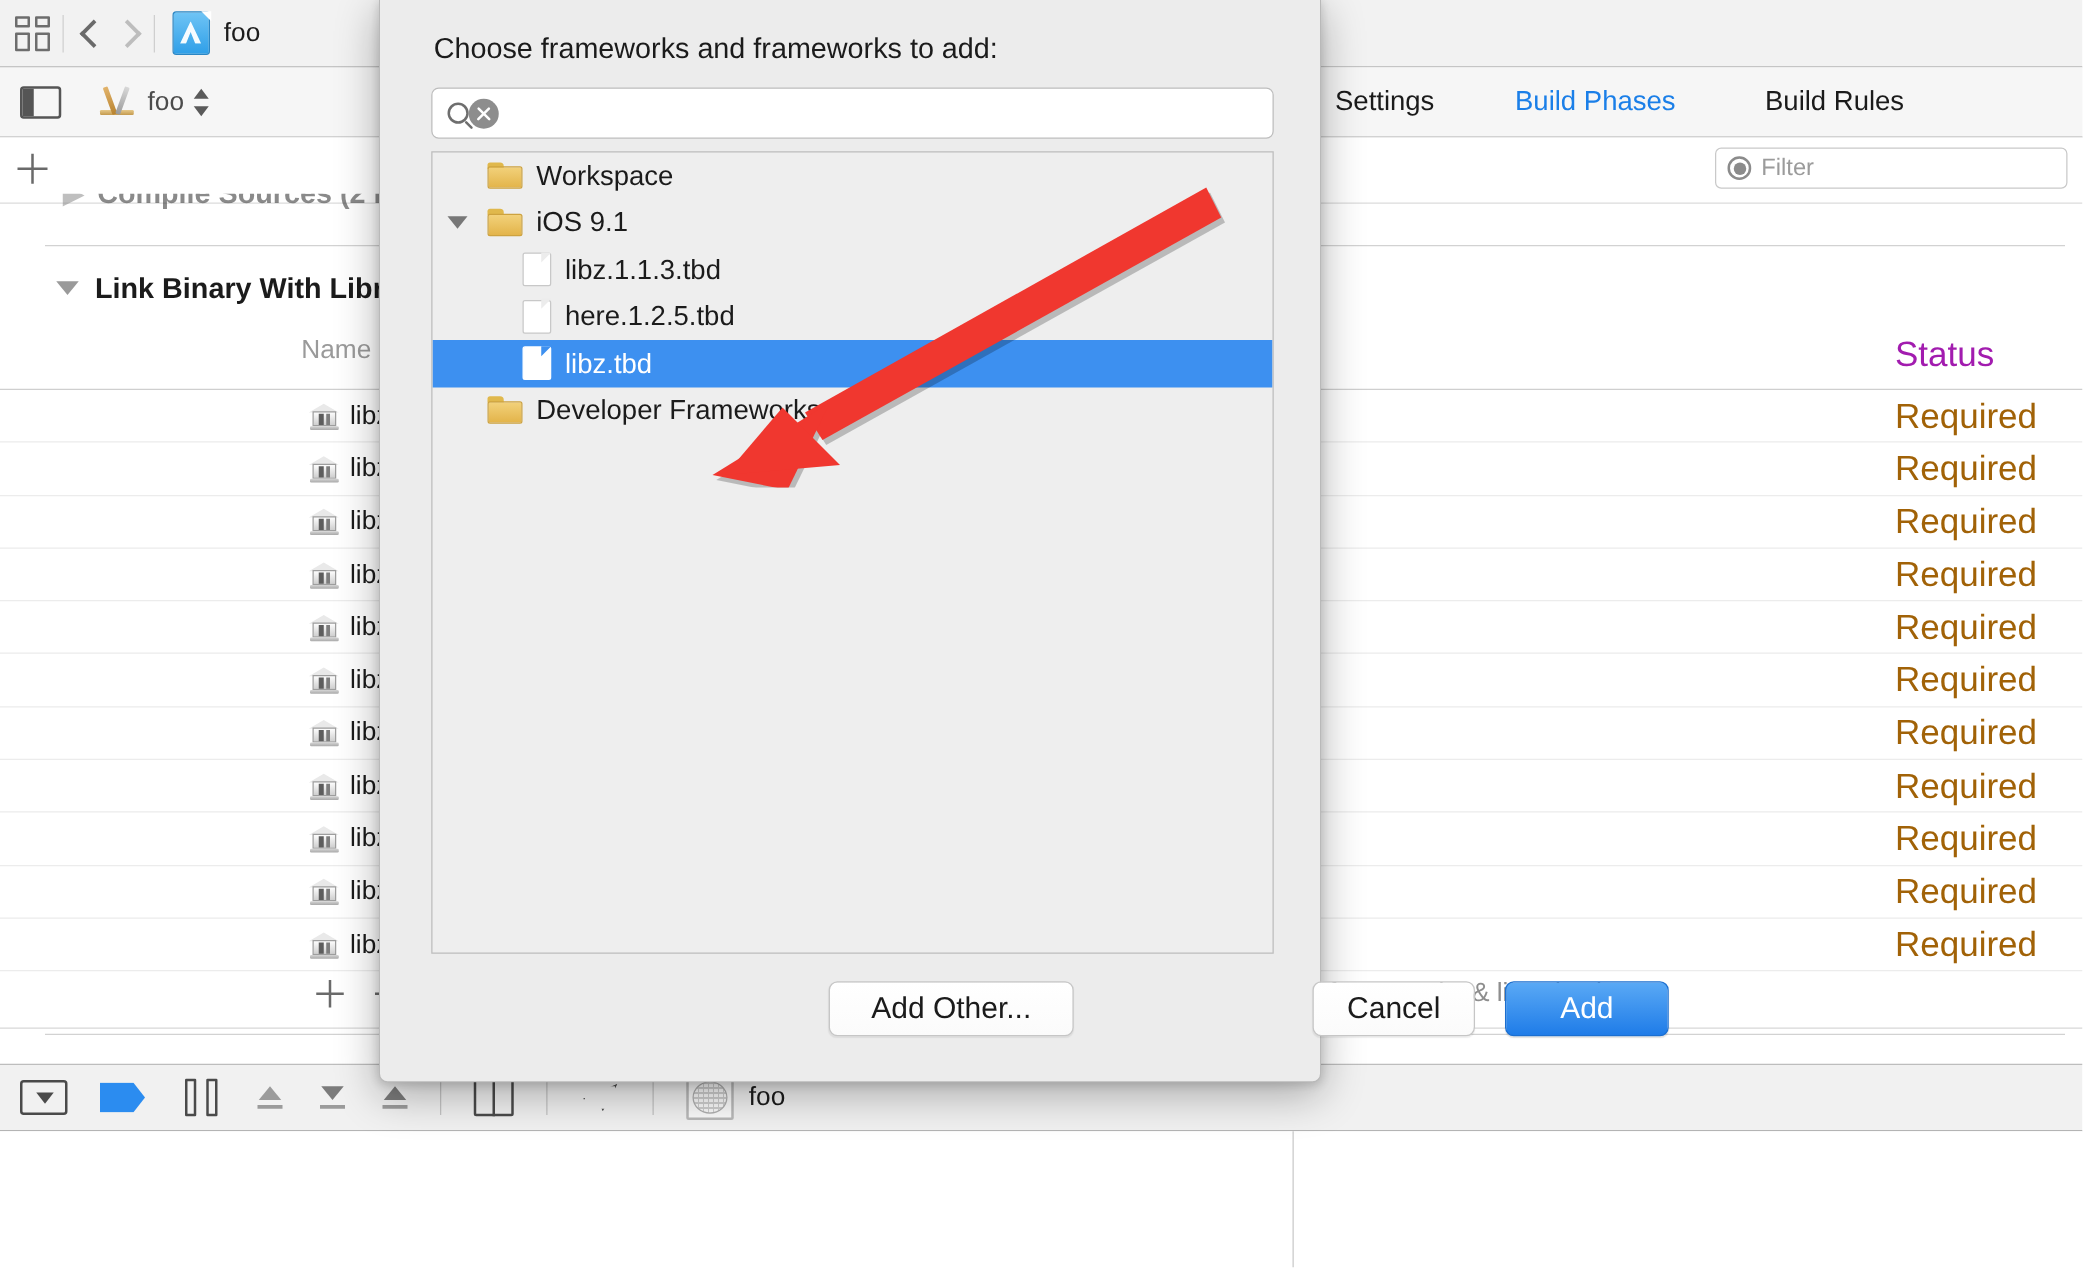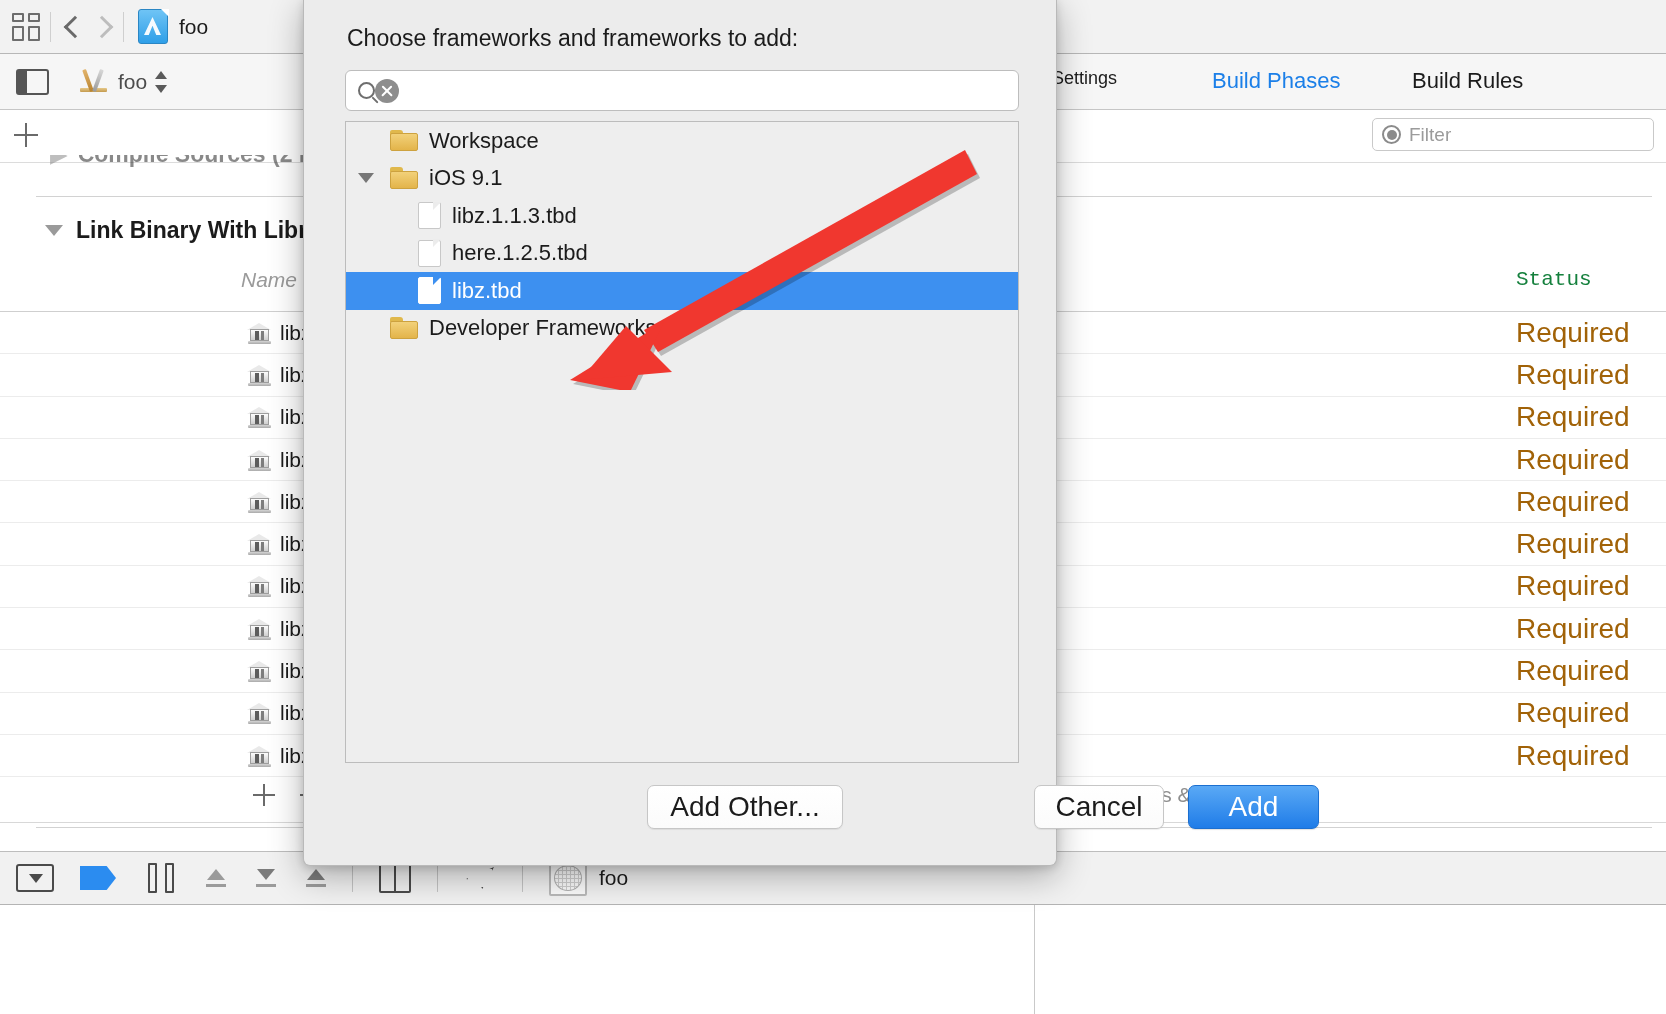--- a/index.html
+++ b/index.html
@@ -132,22 +132,22 @@
   }
   .phase-head .tri{
     width:0;height:0;border-left:9px solid transparent;border-right:9px solid transparent;
     border-top:11px solid #9a9a9a;margin-right:13px;
   }
   .phase-head .txt{font-size:23px;font-weight:bold;color:#1b1b1b;white-space:nowrap;}
 
   .tbl-head{
     position:absolute;left:0;top:268px;width:1666px;height:30px;
   }
-  .tbl-head .col-name{position:absolute;left:241px;font-size:21px;color:#9a9a9a;font-style:italic;}
-  .tbl-head .col-status{position:absolute;left:1516px;font-size:21px;color:#15803d;font-family:Liberation Mono, monospace;}
+  .tbl-head .col-name{position:absolute;left:241px;font-size:21px;color:#9a9a9a;}
+  .tbl-head .col-status{position:absolute;left:1516px;font-size:28px;color:#a21caf;}
   .tbl-rule{position:absolute;left:0;top:311px;width:1666px;height:1px;background:#cfcfcf;}
 
   .lib-rows{position:absolute;left:0;top:312px;width:1666px;}
   .lib-row{
     position:relative;height:41.3px;border-bottom:1px solid #ececec;
     display:flex;align-items:center;
   }
   .lib-icon{
     margin-left:247px;width:25px;height:22px;position:relative;flex:none;
   }
@@ -311,23 +311,24 @@
   .fileico::after{
     content:"";position:absolute;right:-1.4px;top:-1.4px;
     border-left:8px solid #ececec;border-bottom:8px solid transparent;
   }
   .trow.sel .fileico{border-color:#ffffff;}
   .trow.sel .fileico::after{border-left-color:#3d90f0;}
   .tlabel{font-size:22px;color:#1b1b1b;margin-left:11px;white-space:nowrap;}
   .trow.sel .tlabel{color:#ffffff;}
 
   .btn{
-    position:absolute;height:44px;border-radius:7px;font-size:28px;
+    position:absolute;height:44px;border-radius:7px;font-size:24px;
     display:flex;align-items:center;justify-content:center;
     box-sizing:border-box;
+    margin-left:16px;
   }
   .btn-white{
     background:linear-gradient(#ffffff,#fbfbfb);border:1px solid #c6c6c6;color:#1b1b1b;
     box-shadow:0 1px 1px rgba(0,0,0,.07);
   }
   .btn-blue{
     background:linear-gradient(#5aa9f5,#1f7ce8);border:1px solid #1b6fd0;color:#ffffff;
     box-shadow:0 1px 1px rgba(0,0,0,.12);
     text-align:center;
   }
@@ -362,21 +363,21 @@
     <div class="panel-toggle"></div>
     <div class="target-icon">
         <i class="r1"></i>
         <i class="r2"></i>
       </div>
     <div class="jump-title">foo</div>
     <div class="stepper"></div>
   </div>
 
   <div style="position:absolute;left:1030px;top:54px;width:636px;height:55px;background:#f6f6f6;border-bottom:1px solid #c6c6c6;">
-    <div style="position:absolute;left:22px;top:14px;font-size:18px;color:#1b1b1b;white-space:nowrap;">Settings</div>
+    <div style="position:absolute;left:38px;top:14px;font-size:22px;color:#1b1b1b;white-space:nowrap;">Settings</div>
     <div style="position:absolute;left:182px;top:14px;font-size:22px;color:#1b7fe8;white-space:nowrap;">Build Phases</div>
     <div style="position:absolute;left:382px;top:14px;font-size:22px;color:#1b1b1b;white-space:nowrap;">Build Rules</div>
   </div>
 
   <div class="xc-addbar">
     <div class="plus"></div>
   </div>
   <div class="filter-box">
     <div class="filter-ring"></div>
     <div class="filter-ph">Filter</div>

